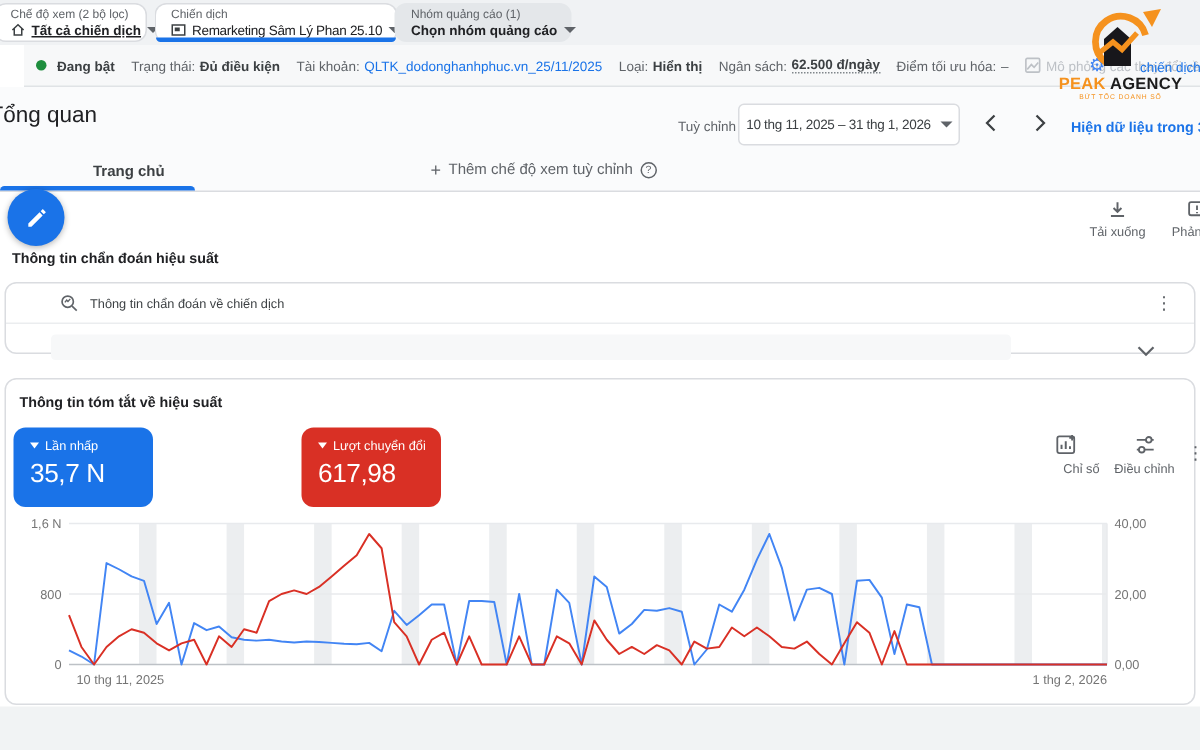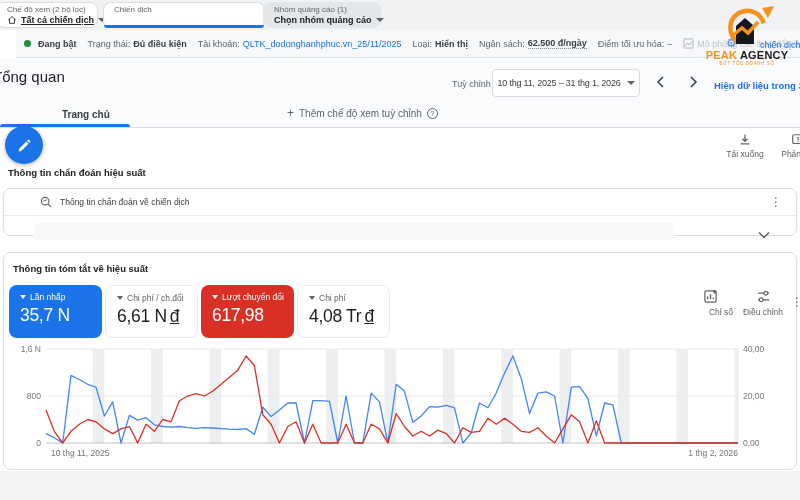--- a/index.html
+++ b/index.html
@@ -103,20 +103,28 @@
       <div class="dd-value">
         <svg class="icon-svg" width="10" height="10" viewBox="0 0 12 12">
             <path d="M1.5 6 L6 1.8 L10.5 6 M3 5 V10 H9 V5" fill="none" stroke="#3c4043" stroke-width="1.2"></path>
           </svg>
         <span class="u">Tất cả chiến dịch</span>
         <span class="caret"></span>
       </div>
     </div>
     <div class="dd" id="dd-campaign">
       <div class="dd-label">Chiến dịch</div>
+      <div class="dd-value">
+        <svg class="icon-svg" width="10" height="10" viewBox="0 0 12 12">
+            <rect x="1" y="2" width="10" height="8" fill="none" stroke="#3c4043" stroke-width="1.2"></rect>
+            <rect x="3" y="4" width="4" height="3" fill="#3c4043"></rect>
+          </svg>
+        <span>Remarketing Sâm Lý Phan 25.10</span>
+        <span class="caret"></span>
+      </div>
     </div>
     <div class="dd" id="dd-adgroup">
       <div class="dd-label">Nhóm quảng cáo (1)</div>
       <div class="dd-value">
         <span>Chọn nhóm quảng cáo</span>
         <span class="caret"></span>
       </div>
     </div>
   </div>
 
@@ -232,40 +240,26 @@
   <div class="sum-card">
     <div class="sec-h" id="sum-heading">Thông tin tóm tắt về hiệu suất</div>
 
     <div class="metric-card colored" id="mc0" style="background: rgb(26, 115, 232);">
       <div class="mlabel">
           <span class="caret"></span>
           <span>Lần nhấp</span>
         </div>
       <div class="mvalue"><span>35,7 N</span><span class="mcur"></span></div>
     </div>
-    <div class="metric-card" id="mc1">
-      <div class="mlabel">
-          <span class="caret"></span>
-          <span>Chi phí / ch.đổi</span>
-        </div>
-      <div class="mvalue"><span>6,61 N</span><span class="mcur">đ</span></div>
-    </div>
     <div class="metric-card colored" id="mc2" style="background: rgb(217, 48, 37);">
       <div class="mlabel">
           <span class="caret"></span>
           <span>Lượt chuyển đổi</span>
         </div>
       <div class="mvalue"><span>617,98</span><span class="mcur"></span></div>
-    </div>
-    <div class="metric-card" id="mc3">
-      <div class="mlabel">
-          <span class="caret"></span>
-          <span>Chi phí</span>
-        </div>
-      <div class="mvalue"><span>4,08 Tr</span><span class="mcur">đ</span></div>
     </div>
 
     <div class="chip-action" id="act-metrics">
       <svg width="15" height="15" viewBox="0 0 16 16">
           <rect x="2" y="2" width="12" height="12" rx="1.5" fill="none" stroke="#5f6368" stroke-width="1.3"></rect>
           <path d="M5 11 V8 M8 11 V5.5 M11 11 V9" stroke="#5f6368" stroke-width="1.4"></path>
           <path d="M12.5 1 V5 M10.5 3 H14.5" stroke="#5f6368" stroke-width="1.3"></path>
         </svg>
       <span>Chỉ số</span>
     </div>

